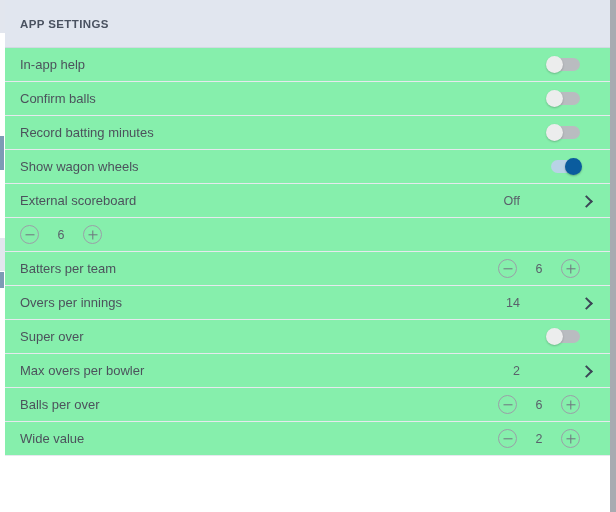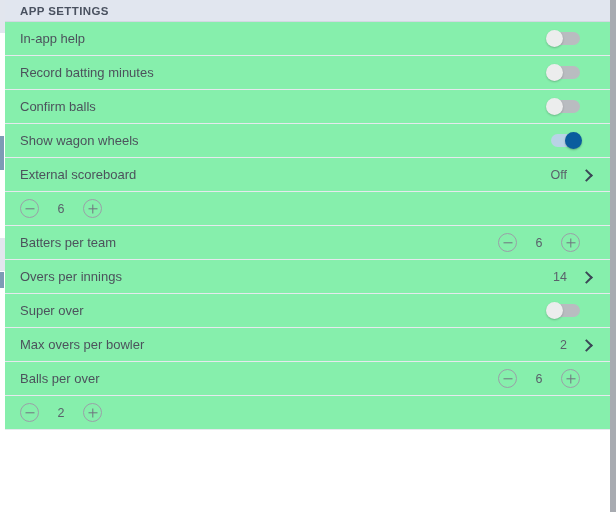--- a/index.html
+++ b/index.html
@@ -60,21 +60,21 @@
 
   .list {
     position: absolute;
     left: 5px;
     top: 0;
     width: 605px;
     height: 512px;
   }
 
   .section-header {
-    height: 22px;
+    height: 48px;
     background: #e1e6ef;
     display: flex;
     align-items: center;
     padding-left: 15px;
     box-sizing: border-box;
     border-bottom: 1px solid #d2d8e2;
   }
   .section-header .sh-label {
     font-size: 11.5px;
     font-weight: bold;
@@ -139,20 +139,21 @@
     left: 19px;
     background: #0a5c9e;
     box-shadow: 0 1px 2px rgba(0,0,0,0.28);
   }
 
   
   .disclosure {
     display: flex;
     align-items: center;
     margin-right: 8px;
+    gap: 47px;
   }
   .disclosure .dv-value {
     font-size: 12.5px;
     color: #5a616b;
     margin-right: 14px;
   }
   .chevron-icon {
     display: inline-block;
     width: 11px;
     height: 11px;
@@ -230,30 +231,30 @@
       <div class="row">
         <span class="row-label">In-app help</span>
         <div class="row-right">
           <div class="toggle">
             <div class="track"></div>
             <div class="knob"></div>
           </div>
         </div>
       </div>
       <div class="row">
+        <span class="row-label">Confirm balls</span>
+        <div class="row-right">
+          <div class="toggle">
+            <div class="track"></div>
+            <div class="knob"></div>
+          </div>
+        </div>
+      </div>
+      <div class="row">
         <span class="row-label">Record batting minutes</span>
-        <div class="row-right">
-          <div class="toggle">
-            <div class="track"></div>
-            <div class="knob"></div>
-          </div>
-        </div>
-      </div>
-      <div class="row">
-        <span class="row-label">Confirm balls</span>
         <div class="row-right">
           <div class="toggle">
             <div class="track"></div>
             <div class="knob"></div>
           </div>
         </div>
       </div>
       <div class="row">
         <span class="row-label">Show wagon wheels</span>
         <div class="row-right">
@@ -322,20 +323,21 @@
         <span class="row-label">Balls per over</span>
         <div class="row-right">
           <div class="stepper">
             <div class="step-btn minus"></div>
             <span class="st-value">6</span>
             <div class="step-btn plus"></div>
           </div>
         </div>
       </div>
       <div class="row">
+        <span class="row-label">Wide value</span>
         <div class="row-right">
           <div class="stepper">
             <div class="step-btn minus"></div>
             <span class="st-value">2</span>
             <div class="step-btn plus"></div>
           </div>
         </div>
       </div>
     </div>
 

